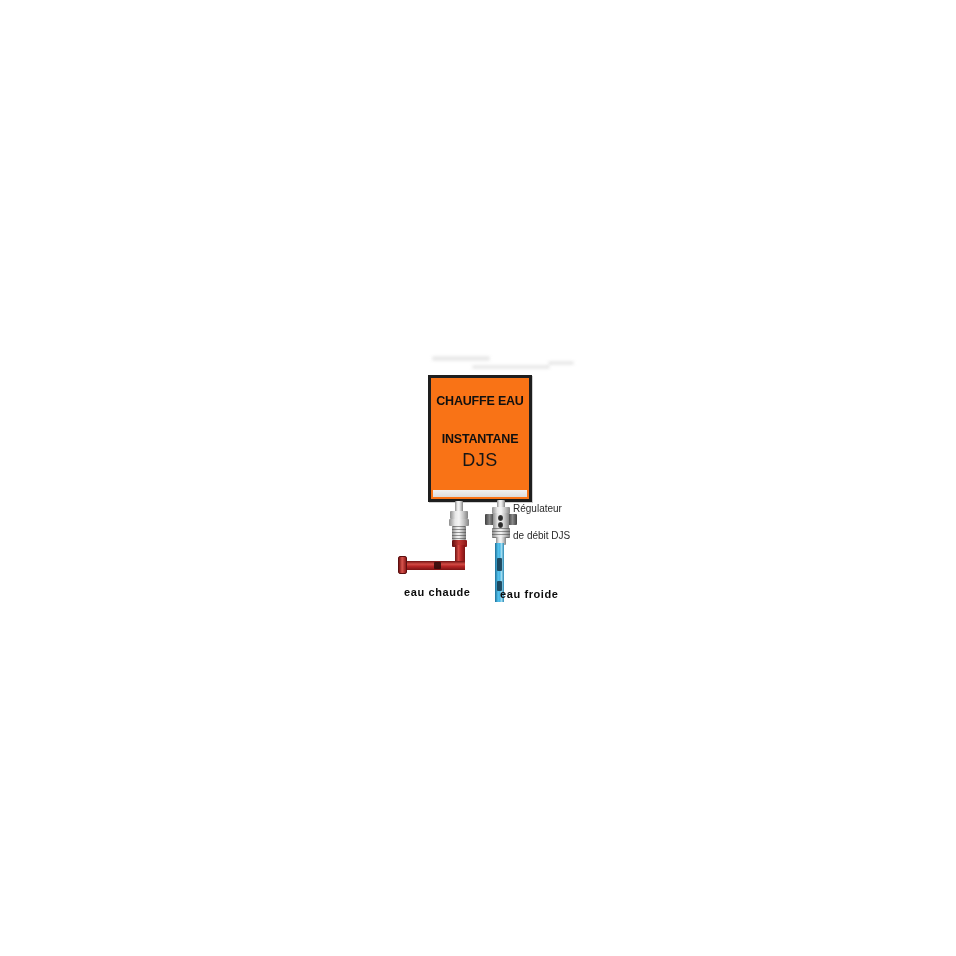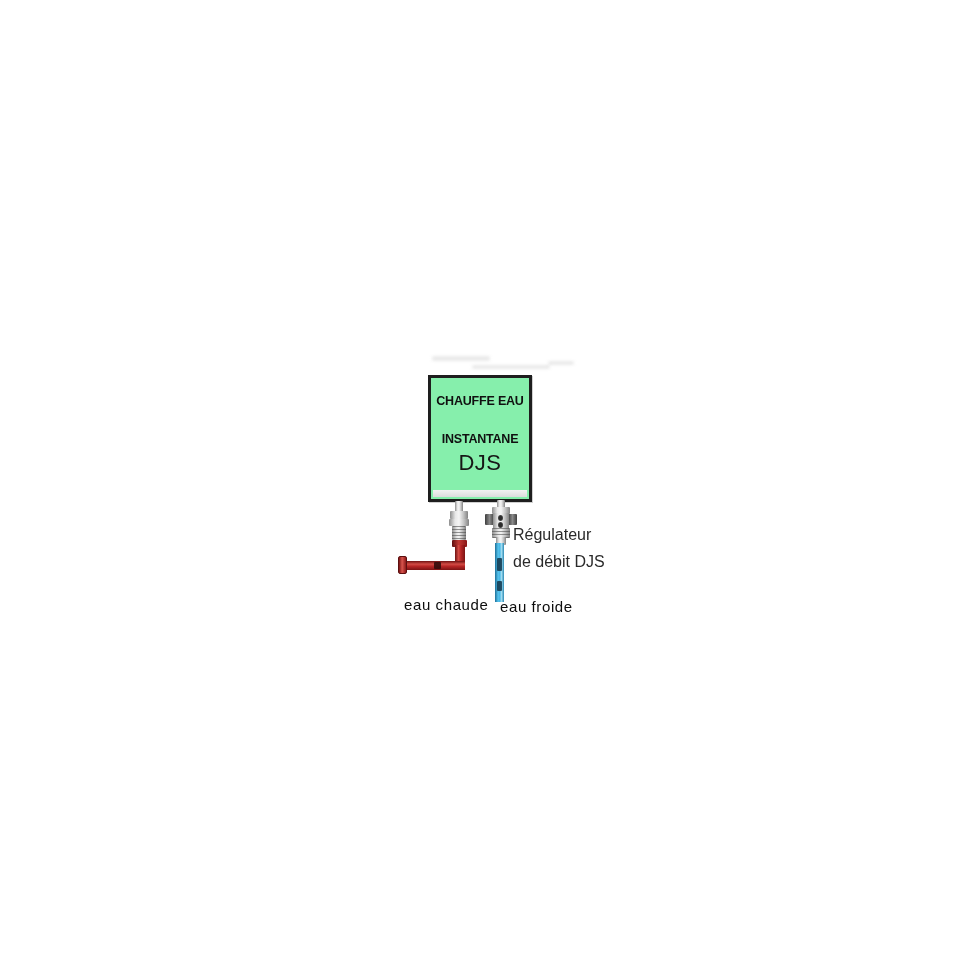--- a/index.html
+++ b/index.html
@@ -24,21 +24,21 @@
     background: rgba(160,160,160,0.22);
     filter: blur(1.6px);
     border-radius: 2px;
   }
 
   
   .heater-box {
     position: absolute;
     left: 428px; top: 375px;
     width: 98px; height: 121px;
-    background: #86efac;
+    background: #f97316;
     border: 3px solid var(--color-outline, #1e1e1e);
     box-shadow: 1px 1px 0 rgba(120,120,120,0.35);
   }
   .heater-box .bottom-strip {
     position: absolute;
     left: 2px; right: 2px; bottom: 2px;
     height: 7px;
     background: linear-gradient(#f2f2f2, #dcdcdc);
   }
   .heater-title {
@@ -49,21 +49,21 @@
     font-size: 12.5px;
     line-height: 19px;
     letter-spacing: -0.2px;
     color: #101010;
     white-space: pre-line;
   }
   .heater-model {
     position: absolute;
     left: 0; top: 72px; width: 100%;
     text-align: center;
-    font-size: 22px;
+    font-size: 18px;
     font-weight: 400;
     letter-spacing: 0.5px;
     color: #161616;
   }
 
   
   .metal {
     position: absolute;
     background: linear-gradient(90deg, #8e8e8e, #e8e8e8 30%, #f6f6f6 50%, #c2c2c2 75%, #838383);
     border-radius: 1px;
@@ -120,31 +120,30 @@
   .reg-dot {
     position: absolute;
     width: 5px; height: 6px;
     background: radial-gradient(#2c2c2c 40%, #6d6d6d);
     border-radius: 50%;
   }
 
   
   .pipe-label {
     position: absolute;
-    font-size: 15px;
-    font-weight: normal;
+    font-size: 11px;
+    font-weight: bold;
     letter-spacing: 0.6px;
     color: #0d0d0d;
     white-space: nowrap;
-    margin-top: 10px;
   }
   .regulator-label {
     position: absolute;
-    left: 513px; top: 528px;
-    font-size: 16px;
+    left: 513px; top: 502px;
+    font-size: 10px;
     line-height: 13.5px;
     color: #2a2a2a;
     white-space: pre-line;
   }
 </style>
 </head>
 <body>
 
 <div class="canvas">
 

